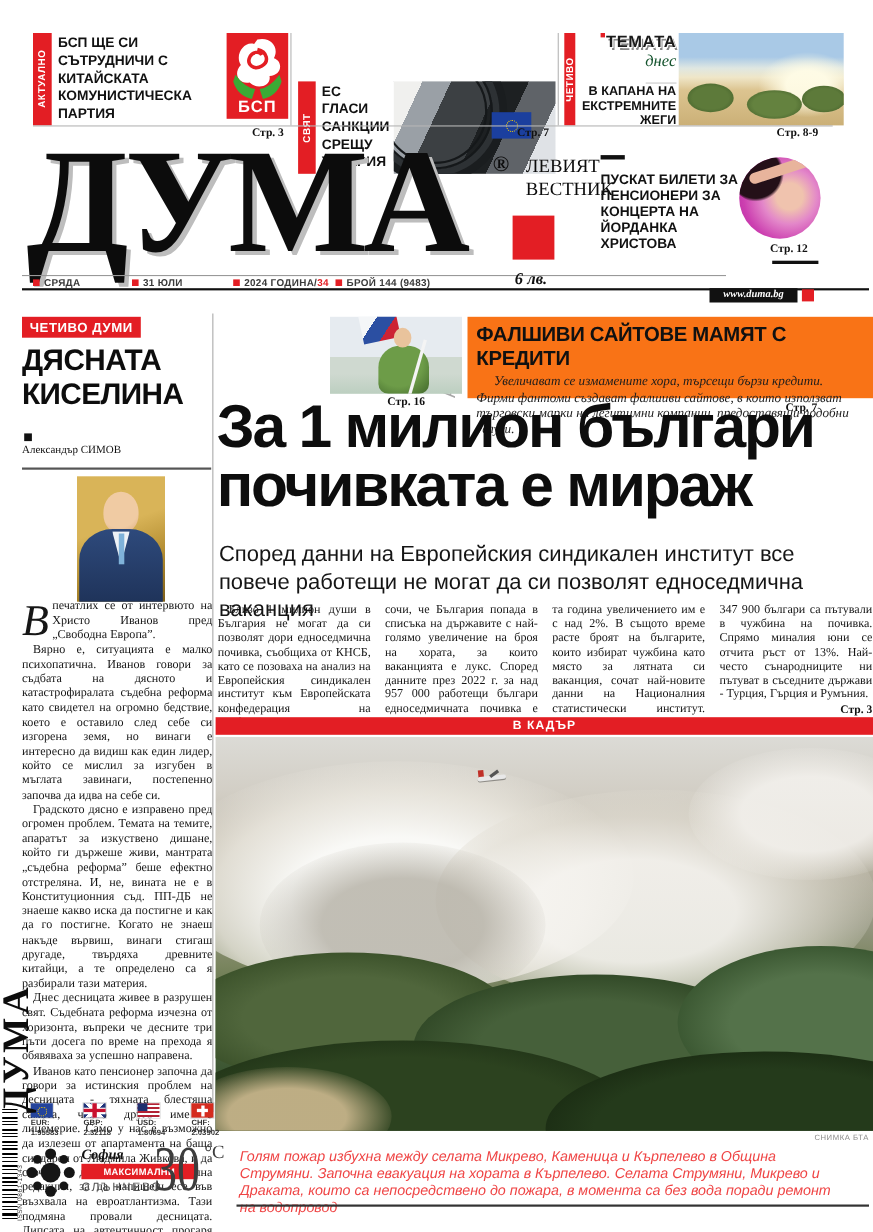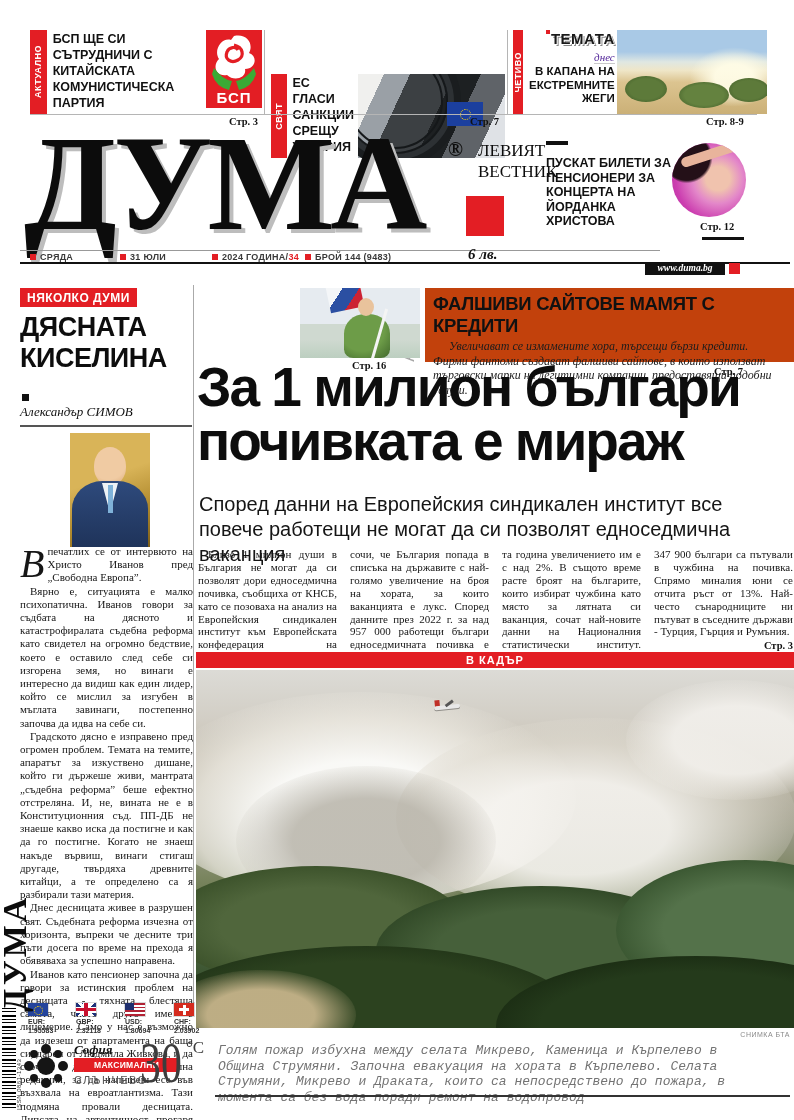--- a/index.html
+++ b/index.html
@@ -29,22 +29,22 @@
   .flag-eu-big i{position:absolute;left:13px;top:7px;width:9px;height:9px;border:1px dotted #ffd400;border-radius:50%;}
   
   .dryphoto{position:relative;width:150px;height:84px;flex:none;overflow:hidden;
     background:linear-gradient(180deg,#a9c9e6 0 26%,#dfe7e2 38%,#efe6c8 48%,#dcc490 62%,#cbb077 100%);}
   .dryphoto .glow{position:absolute;left:48%;top:20%;width:90px;height:60px;
     background:radial-gradient(ellipse,rgba(255,252,230,.95) 0 30%,transparent 70%);}
   .bush{position:absolute;border-radius:50%;}
   .brand-temata{position:relative;font-weight:800;font-size:15px;letter-spacing:.5px;color:#1a1a1a;
     text-shadow:1px 1px 0 #fff,2px 2px 0 #888;}
   .brand-temata .sq{display:inline-block;width:4px;height:4px;background:#e31e24;vertical-align:top;margin-right:1px;}
-  .brand-script{font-family:"Liberation Serif","DejaVu Serif",serif;font-style:italic;color:#4c1d95;
-    font-size:11px;margin:-5px 0 1px 28px;border-bottom:1px solid #c9c9c9;display:inline-block;padding-bottom:0;}
+  .brand-script{font-family:"Liberation Serif","DejaVu Serif",serif;font-style:italic;color:#14532d;
+    font-size:15px;margin:-5px 0 1px 28px;border-bottom:1px solid #c9c9c9;display:inline-block;padding-bottom:10px;}
   
   .mast{position:absolute;left:24px;top:116px;font-family:"Liberation Serif","DejaVu Serif",serif;
     font-weight:700;font-size:135px;line-height:1;letter-spacing:-5px;color:#0c0c0c;
     text-shadow:4px 4px 0 #bdbdbd;}
   .mast-reg{position:absolute;left:448px;top:138px;font-size:20px;font-weight:700;color:#0c0c0c;
     font-family:"Liberation Serif","DejaVu Serif",serif;}
   .tagline{position:absolute;left:478px;top:140px;font-family:"Liberation Serif","DejaVu Serif",serif;
     font-size:17px;line-height:21px;font-weight:400;color:#0c0c0c;}
   .redsq-big{position:absolute;left:466px;top:196px;width:38px;height:40px;background:#e31e24;}
   .tick-dash{position:absolute;left:546px;top:141px;width:22px;height:4px;background:#111;}
@@ -68,21 +68,21 @@
     font-style:italic;font-weight:700;font-size:9.5px;text-align:center;line-height:13px;
     font-family:"Liberation Serif","DejaVu Serif",serif;}
   .site-sq{position:absolute;left:729px;top:263px;width:11px;height:11px;background:#e31e24;}
   
   .kicker{position:absolute;left:20px;top:288px;background:#e31e24;color:#fff;font-size:12px;
     font-weight:800;letter-spacing:.5px;padding:3px 7px 2px;}
   .ed-title{position:absolute;left:20px;top:312px;width:172px;font-size:27px;line-height:31px;
     font-weight:800;letter-spacing:-0.5px;color:#0d0d0d;}
   .ed-bullet{position:absolute;left:22px;top:394px;width:7px;height:7px;background:#111;}
   .ed-author{position:absolute;left:20px;top:404px;font-family:"Liberation Serif","DejaVu Serif",serif;
-    font-style:italic;font-size:13px;}
+    font-size:10px;}
   .ed-rule{position:absolute;left:20px;top:425px;width:172px;height:2px;background:#555;}
   .ed-photo{position:absolute;left:70px;top:433px;width:80px;height:114px;overflow:hidden;
     background:linear-gradient(160deg,#d9b458 0 40%,#b08a2e 70%,#7d5f1a 100%);}
   .ed-photo .head{position:absolute;left:24px;top:14px;width:32px;height:38px;border-radius:50% 50% 46% 46%;
     background:radial-gradient(circle at 45% 40%,#f0cba3 0 60%,#d9a877 100%);}
   .ed-photo .suit{position:absolute;left:2px;top:48px;width:76px;height:70px;border-radius:40% 40% 0 0;
     background:linear-gradient(180deg,#2e4a7c,#1e3258);}
   .ed-photo .shirt{position:absolute;left:32px;top:50px;width:16px;height:30px;background:#eef2f6;
     clip-path:polygon(0 0,100% 0,50% 100%);}
   .ed-photo .tie{position:absolute;left:38px;top:52px;width:5px;height:28px;background:#7fb2d9;}
@@ -103,21 +103,21 @@
   .sp-photo .jacket{position:absolute;left:44px;top:26px;width:46px;height:44px;border-radius:45% 45% 20% 20%;
     background:radial-gradient(circle at 40% 35%,#6d9c48 0 55%,#41682c 100%);}
   .sp-photo .head2{position:absolute;left:58px;top:10px;width:16px;height:18px;border-radius:50%;
     background:#e9c39c;}
   .sp-photo .pole{position:absolute;left:78px;top:20px;width:3px;height:52px;background:#f4f4f4;transform:rotate(16deg);}
   .sp-page{position:absolute;left:352px;top:360px;}
   
   .acc-tag{position:absolute;left:396px;top:288px;width:26px;height:74px;display:flex;align-items:center;justify-content:center;}
   .acc-tag span{writing-mode:vertical-rl;transform:rotate(180deg);font-size:17px;color:#a7a7a7;
     letter-spacing:1px;font-weight:400;}
-  .accbox{position:absolute;left:425px;top:288px;width:369px;height:74px;background:#c2410c;}
+  .accbox{position:absolute;left:425px;top:288px;width:369px;height:74px;background:#f97316;}
   .acc-title{font-size:18.5px;font-weight:800;letter-spacing:-0.3px;padding:5px 8px 1px;}
   .acc-text{font-family:"Liberation Serif","DejaVu Serif",serif;font-style:italic;font-size:12px;
     line-height:14.5px;padding:1px 10px 0 8px;text-indent:16px;color:#1c1c1c;}
   .acc-page{position:absolute;left:714px;top:366px;}
   
   .lead-h{position:absolute;left:197px;top:360px;width:597px;font-size:55px;line-height:54px;
     font-weight:800;letter-spacing:-2px;color:#0d0d0d;}
   .lead-sub{position:absolute;left:199px;top:492px;width:585px;font-size:20px;line-height:25px;
     font-weight:400;color:#151515;}
   .lead-cols{position:absolute;left:198px;top:548px;width:596px;display:flex;gap:13px;}
@@ -142,22 +142,22 @@
   .wf .c4{left:-40px;top:276px;width:420px;height:140px;background:radial-gradient(ellipse,#2c421f 0 55%,#1d2f15 85%);}
   .wf .c5{left:300px;top:286px;width:400px;height:140px;background:radial-gradient(ellipse,#243a1b 0 55%,#16250f 85%);}
   .wf .road{position:absolute;left:-30px;top:300px;width:190px;height:90px;border-radius:50%;
     background:radial-gradient(ellipse,rgba(205,185,143,.9) 0 40%,transparent 75%);}
   .plane{position:absolute;left:238px;top:30px;width:30px;height:12px;transform:rotate(-6deg);}
   .plane .body{position:absolute;left:0;top:5px;width:26px;height:4px;background:#e8e8e8;border-radius:2px;box-shadow:0 1px 0 rgba(0,0,0,.35);}
   .plane .tail{position:absolute;left:1px;top:-1px;width:5px;height:7px;background:#c03028;}
   .plane .wing{position:absolute;left:11px;top:2px;width:9px;height:3px;background:#555;transform:rotate(-30deg);}
   .credit{position:absolute;left:594px;top:1031px;width:196px;text-align:right;font-size:7px;
     letter-spacing:.5px;color:#8a8a8a;}
-  .caption{position:absolute;left:218px;top:1043px;width:552px;font-family:Liberation Mono, monospace;
-    font-style:italic;font-size:13px;line-height:15.5px;color:#737373;}
+  .caption{position:absolute;left:218px;top:1043px;width:552px;font-family:Liberation Sans, sans-serif;
+    font-style:italic;font-size:13px;line-height:15.5px;color:#ef4444;}
   .cap-rule{position:absolute;left:215px;top:1095px;width:575px;height:2px;background:#333;}
   
   .cur{position:absolute;top:1003px;width:46px;}
   .flag{width:20px;height:13px;position:relative;margin-bottom:2px;box-shadow:0 0 0 1px rgba(0,0,0,.15);}
   .flag-eu{background:#24449c;}
   .flag-eu i{position:absolute;left:6px;top:3px;width:7px;height:7px;border:1px dotted #ffd400;border-radius:50%;}
   .flag-uk{background:#20337a;}
   .flag-uk::before{content:"";position:absolute;inset:0;
     background:linear-gradient(45deg,transparent 43%,#fff 43% 57%,transparent 57%),
                linear-gradient(-45deg,transparent 43%,#fff 43% 57%,transparent 57%);}
@@ -275,21 +275,21 @@
   <div class="dl-topline"></div>
   <div class="dl-botline"></div>
   <div class="dl-item" style="left:30px;"><span class="rs"></span><span>СРЯДА</span></div>
   <div class="dl-item" style="left:120px;"><span class="rs"></span><span>31 ЮЛИ</span></div>
   <div class="dl-item" style="left:212px;"><span class="rs"></span><span>2024 ГОДИНА/</span><span class="dl-red">34</span></div>
   <div class="dl-item" style="left:305px;"><span class="rs"></span><span>БРОЙ 144 (9483)</span></div>
   <div class="price">6 лв.</div>
   <div class="site">www.duma.bg</div>
   <div class="site-sq"></div>
 
-  <div class="kicker">НЯКОЛКО ДУМИ</div>
+  <div class="kicker">ЧЕТИВО ДУМИ</div>
   <div class="ed-title">ДЯСНАТА КИСЕЛИНА</div>
   <div class="ed-bullet"></div>
   <div class="ed-author">Александър СИМОВ</div>
   <div class="ed-rule"></div>
   <div class="ed-photo">
     <div class="head"></div>
     <div class="suit"></div>
     <div class="shirt"></div>
     <div class="tie"></div>
   </div>

